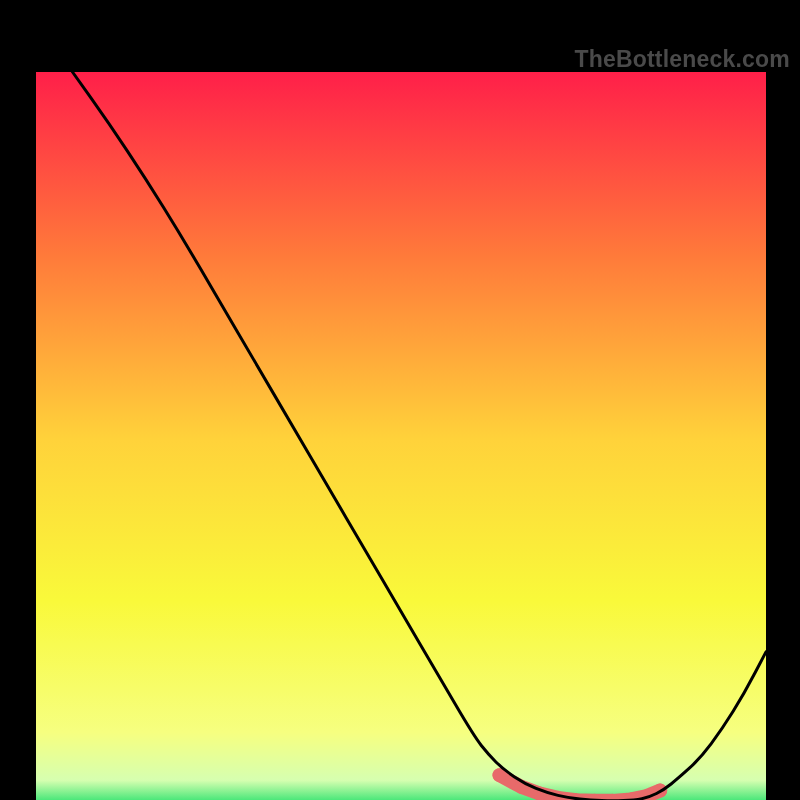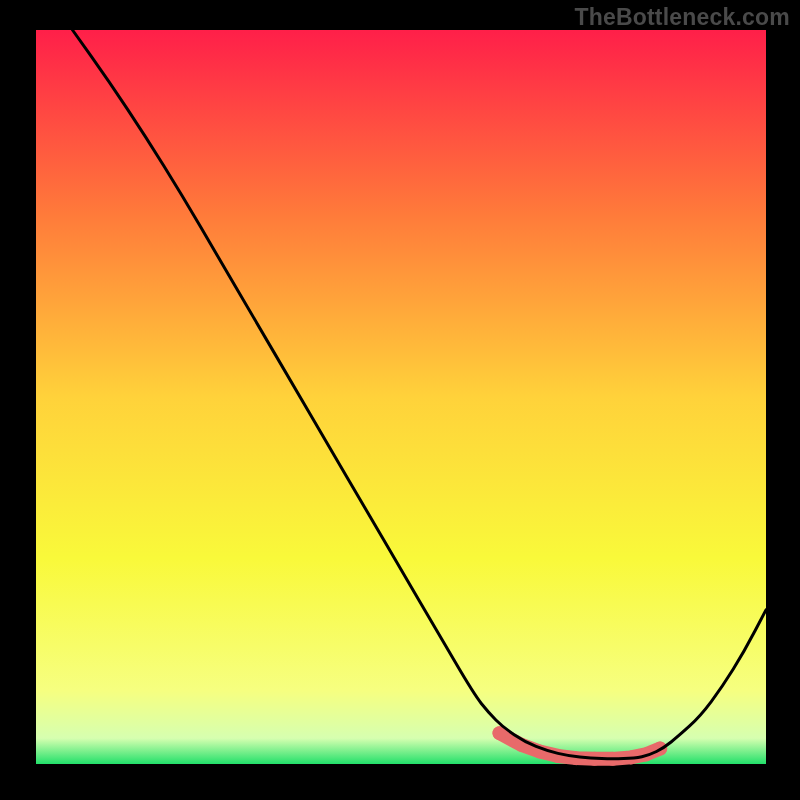--- a/index.html
+++ b/index.html
@@ -7,20 +7,21 @@
     padding: 0;
     width: 800px;
     height: 800px;
     background: #000;
     overflow: hidden;
   }
   .stage {
     position: relative;
     width: 800px;
     height: 584px;
+    margin-top: 42px;
   }
   .watermark {
     position: absolute;
     top: 4px;
     right: 10px;
     font-family: Arial, Helvetica, sans-serif;
     font-size: 23px;
     font-weight: 600;
     color: #4a4a4a;
     letter-spacing: 0.2px;

